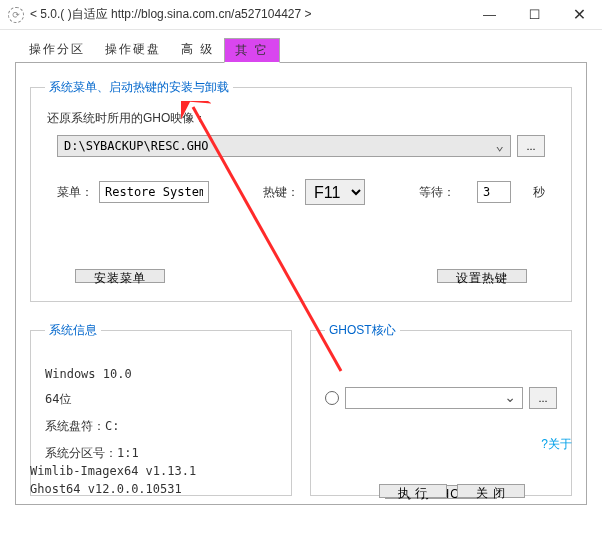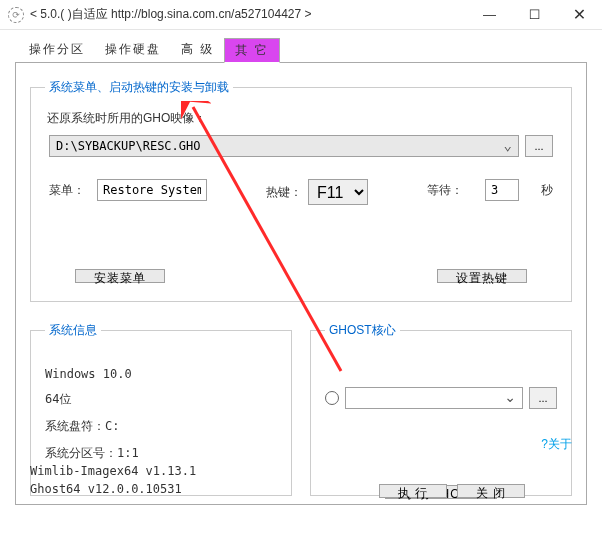--- a/index.html
+++ b/index.html
@@ -71,21 +71,21 @@
     fieldset {
       border: 1px solid #ccc;
       margin: 6px 0 14px 0;
       padding: 10px 14px 14px 14px;
     }
     legend {
       color: #0066cc;
       font-size: 12px;
       padding: 0 4px;
     }
-    .row { display: flex; align-items: flex-start; margin: 8px 4px; gap: 6px; }
+    .row { display: flex; align-items: center; margin: 8px 12px; gap: 6px; }
     .label { font-size: 12px; color: #333; }
     .gho-select {
       flex: 1;
       height: 22px;
       border: 1px solid #a0a0a0;
       background: #e8e8e8;
       padding: 0 22px 0 6px;
       font-family: Consolas, monospace;
       font-size: 12px;
       position: relative;
@@ -227,21 +227,21 @@
 
       <div class="label" style="margin:4px 0 6px 2px;">还原系统时所用的GHO映像：</div>
       <div class="row">
         <div class="gho-select">
           <span>D:\SYBACKUP\RESC.GHO</span>
         </div>
         <div class="browse-btn">...</div>
       </div>
 
       <div class="row" style="margin-top:22px; justify-content:space-between;">
-        <div style="display:flex;align-items:center;gap:12px;">
+        <div style="display:flex;align-items:center;gap:6px;">
           <span class="label">菜单：</span>
           <input class="text-input menu-input" value="Restore System" style="">
         </div>
         <div style="display:flex;align-items:center;gap:6px;">
           <span class="label">热键：</span>
           <select class="hotkey-select">
             <option>F11</option>
           </select>
         </div>
         <div style="display:flex;align-items:center;gap:22px;">

